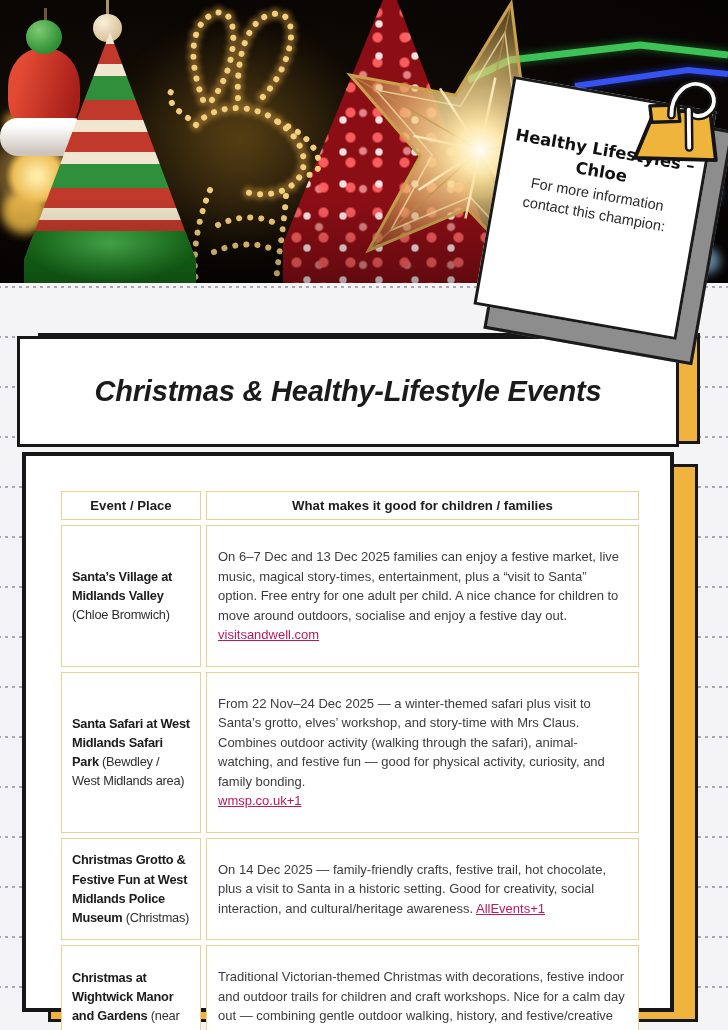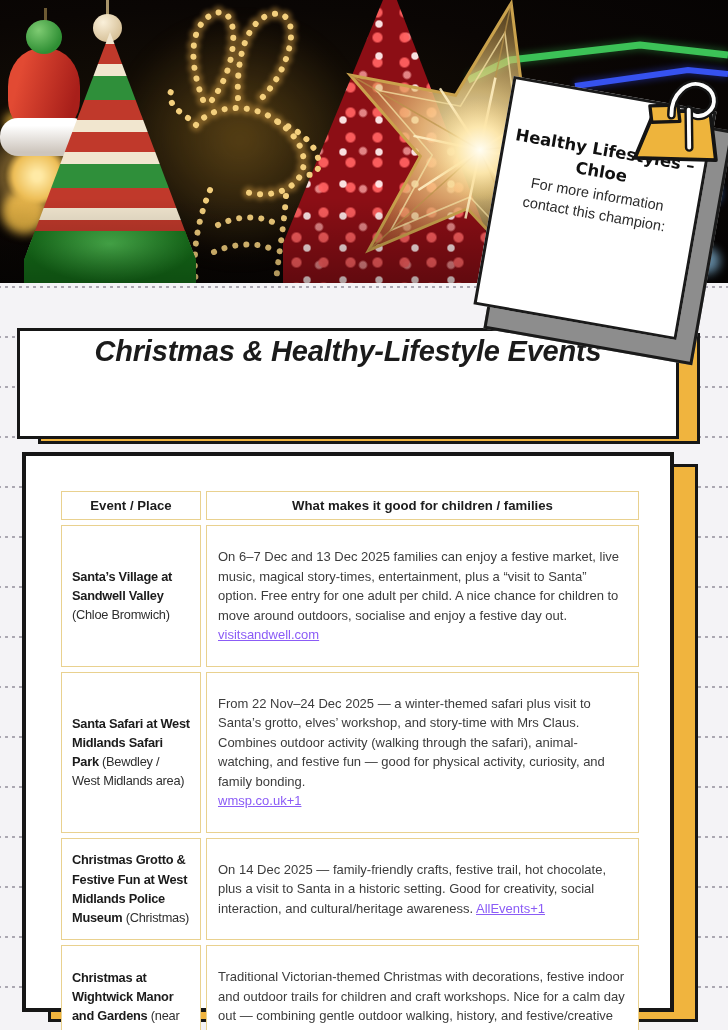--- a/index.html
+++ b/index.html
@@ -51,39 +51,39 @@
       #f1e6cf 0 12px, #c0392b 12px 32px, #f1e6cf 32px 44px,
       #2f8f3a 44px 68px, #c0392b 68px 88px);}
   .cone-hat .base{position:absolute;left:0;bottom:0;width:100%;height:52px;
     background:radial-gradient(ellipse at 50% 25%, #4fbe52 0%, #157019 70%);
     background-color:#157019;}
   .photo-vignette{position:absolute;inset:0;background:linear-gradient(180deg, rgba(0,0,0,0) 70%, rgba(0,0,0,.30) 100%);}
 
   
   .shadow-card{position:absolute;background:#f0b43e;border:3px solid #161616;z-index:18;}
   .title-shadow{left:38px;top:333px;width:656px;height:105px;}
-  .title-card{position:absolute;left:17px;top:328px;width:656px;height:105px;background:#ffffff;
-    border:3px solid #161616;z-index:19;display:flex;flex-direction:row;justify-content:center;}
+  .title-card{position:absolute;left:17px;top:336px;width:656px;height:105px;background:#ffffff;
+    border:3px solid #161616;z-index:19;display:flex;flex-direction:column;justify-content:center;}
   .title-line{text-align:center;font-size:29px;font-weight:bold;font-style:italic;color:#1b1b1b;
     line-height:1.42;letter-spacing:-0.2px;}
 
   .table-shadow{left:48px;top:464px;width:644px;height:552px;}
   .table-card{position:absolute;left:22px;top:452px;width:644px;height:552px;background:#ffffff;
     border:4px solid #161616;z-index:19;}
 
   
   .events-table{border-collapse:separate;border-spacing:5px;margin:30px 0 0 30px;width:588px;
     table-layout:fixed;}
   .events-table th,.events-table td{border:1.5px solid #e9d18f;background:#ffffff;vertical-align:middle;}
   .events-table th{font-size:13.2px;font-weight:bold;color:#1c1c1c;padding:6px 6px;text-align:center;}
   .col-event{width:140px;}
   .cell-event{font-size:12.8px;color:#2e2e2e;line-height:1.5;padding:10px 10px;letter-spacing:-0.25px;}
   .cell-event strong{color:#1b1b1b;}
   .cell-desc{font-size:13px;color:#3c3c3c;line-height:1.5;padding:21px 11px;}
-  .cell-link{color:#8b5cf6;text-decoration:underline;cursor:pointer;}
+  .cell-link{color:#be185d;text-decoration:underline;cursor:pointer;}
   .cell-link.blockline{display:block;width:max-content;}
 
   
   .note-group{position:absolute;left:492px;top:92px;width:206px;height:232px;
     transform:rotate(10deg);transform-origin:50% 50%;z-index:40;}
   .note-shadow{position:absolute;left:14px;top:16px;width:206px;height:232px;background:#8d8d8d;
     border:3px solid #1a1a1a;}
   .note-paper{position:absolute;left:0;top:0;width:200px;height:226px;background:#ffffff;
     border:3px solid #1a1a1a;text-align:center;}
   .note-title{font-family:"DejaVu Sans", sans-serif;font-weight:bold;font-size:16.5px;color:#111;
@@ -214,21 +214,21 @@
         </colgroup>
       <thead>
         <tr>
           <th>Event / Place</th>
           <th>What makes it good for children / families</th>
         </tr>
       </thead>
       <tbody>
   <tr>
     <td class="cell-event">
-      <strong>Santa’s Village at Sandwell Valley</strong>
+      <strong>Santa’s Village at Midlands Valley</strong>
       <span> (Chloe Bromwich)</span>
     </td>
     <td class="cell-desc">
       <span>On 6–7 Dec and 13 Dec 2025 families can enjoy a festive market, live music, magical story-times, entertainment, plus a “visit to Santa” option. Free entry for one adult per child. A nice chance for children to move around outdoors, socialise and enjoy a festive day out. </span>
       <a class="cell-link blockline">visitsandwell.com</a>
     </td>
   </tr>
 
   <tr>
     <td class="cell-event">

